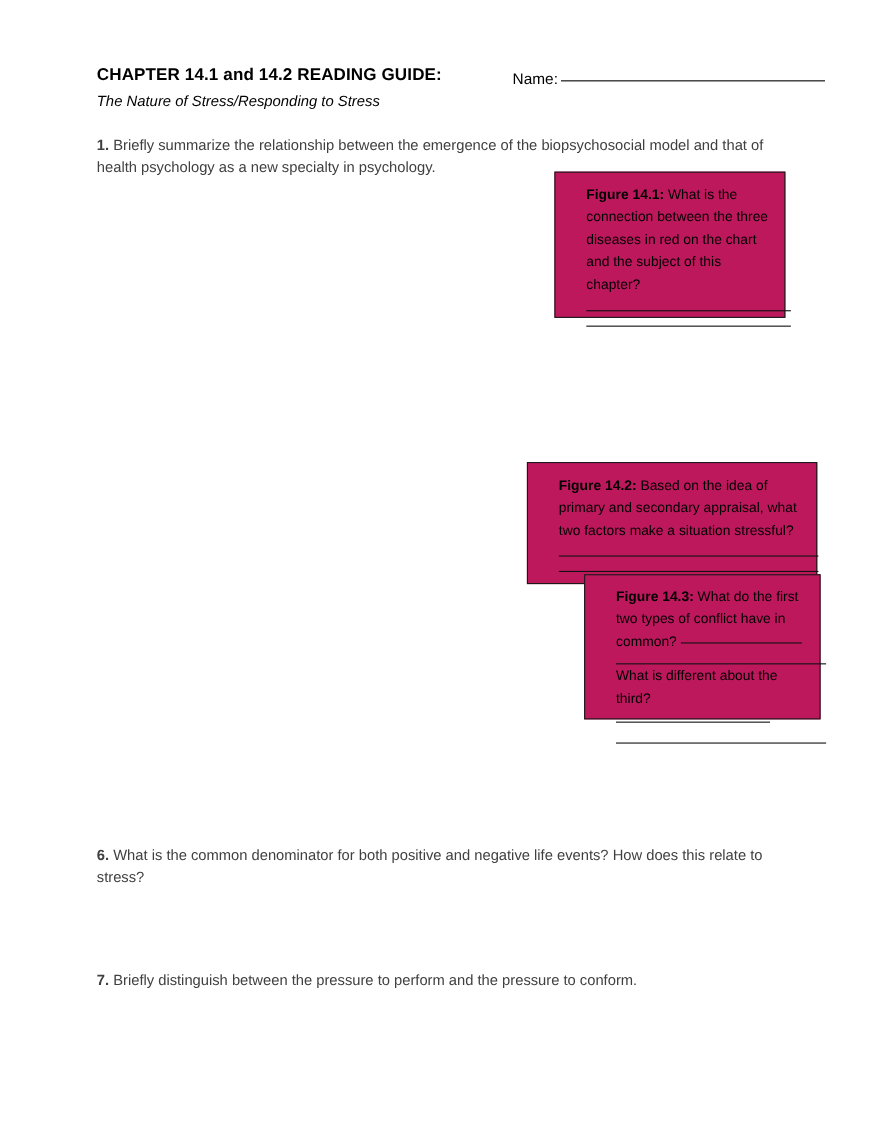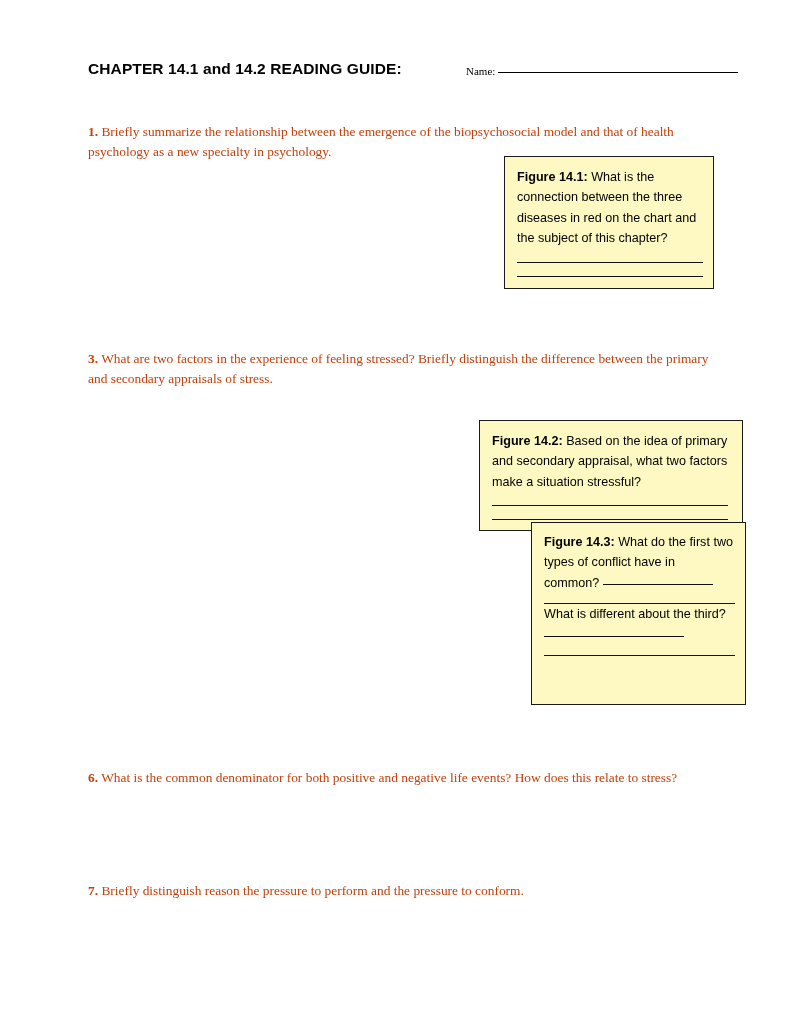--- a/index.html
+++ b/index.html
@@ -37,21 +37,21 @@
     letter-spacing: 0.1px;
     display: inline-block;
   }
   .name-block {
     position: absolute;
     left: 378px;
     top: 3px;
     font-size: 13.5px;
     white-space: nowrap;
   }
-  .name-label { font-size: 11px; font-family: Liberation Serif, serif; }
+  .name-label { font-size: 14px; }
   .name-rule {
     display: inline-block;
     border-bottom: 1.4px solid #000;
     width: 240px;
     height: 0;
     vertical-align: 2px;
     margin-left: 3px;
   }
   .doc-subtitle {
     position: absolute;
@@ -59,42 +59,41 @@
     top: 84px;
     font-size: 13.5px;
     font-style: italic;
   }
 
   
   .q {
     position: absolute;
     font-size: 13.4px;
     line-height: 1.47;
-    color: #c2410c;
-    font-family: Liberation Serif, serif;
+    color: #404040;
   }
   .q b { font-weight: bold; }
 
   #q1 { left: 88px; top: 122px; width: 645px; }
   #q2 { left: 88px; top: 255px; width: 420px; }
   #q3 { left: 88px; top: 349px; width: 640px; }
   #q4 { left: 88px; top: 484px; width: 400px; }
   #q5 { left: 88px; top: 633px; width: 440px; }
   #q6 { left: 88px; top: 768px; width: 645px; }
   #q7 { left: 88px; top: 881px; width: 645px; }
 
   
   .figbox {
     position: absolute;
-    background: #fef9c3;
+    background: #be185d;
     border: 1.6px solid #1a1a1a;
     box-sizing: border-box;
     font-size: 12.6px;
     line-height: 1.62;
-    padding: 10px 12px 8px 12px;
+    padding: 10px 12px 8px 28px;
   }
   .figbox .figlabel { font-weight: bold; }
   .figbox .blank {
     display: block;
     border-bottom: 1.3px solid #111;
     height: 0;
     margin-top: 13px;
   }
   .inline-blank {
     display: inline-block;
@@ -117,57 +116,55 @@
     width: 264px;
     height: 111px;
     z-index: 1;
   }
   #fig142 .blank { width: 236px; }
 
   #fig143 {
     left: 531px;
     top: 522px;
     width: 215px;
-    height: 183px;
+    height: 132px;
     z-index: 2;
     padding-top: 9px;
   }
   #fig143 .blank { width: 191px; margin-top: 10px; }
   #fig143 .ib-common { width: 110px; }
   #fig143 .ib-third  { width: 140px; }
 </style>
 </head>
 <body>
 
 <div class="page">
 
   <div class="header-row">
     <span class="doc-title">CHAPTER 14.1 and 14.2 READING GUIDE:</span>
     <span class="name-block">
       <span class="name-label">Name:</span><span class="name-rule"></span>
     </span>
   </div>
+  <div class="doc-subtitle">The Nature of Stress/Responding to Stress</div>
 
   <div class="q" id="q1">
     <b>1.</b><span> Briefly summarize the relationship between the emergence of the biopsychosocial model and that of health psychology as a new specialty in psychology.</span>
   </div>
 
 
-  <div class="q" id="q3">
-    <b>3.</b><span> What are two factors in the experience of feeling stressed? Briefly distinguish the difference between the primary and secondary appraisals of stress.</span>
-  </div>
 
 
 
   <div class="q" id="q6">
     <b>6.</b><span> What is the common denominator for both positive and negative life events? How does this relate to stress?</span>
   </div>
 
   <div class="q" id="q7">
-    <b>7.</b><span> Briefly distinguish reason the pressure to perform and the pressure to conform.</span>
+    <b>7.</b><span> Briefly distinguish between the pressure to perform and the pressure to conform.</span>
   </div>
 
   <div class="figbox" id="fig141">
     <span class="figlabel">Figure 14.1:</span><span> What is the connection between the three diseases in red on the chart and the subject of this chapter?</span>
     <span class="blank"></span>
     <span class="blank"></span>
   </div>
 
   <div class="figbox" id="fig142">
     <span class="figlabel">Figure 14.2:</span><span> Based on the idea of primary and secondary appraisal, what two factors make a situation stressful?</span>

